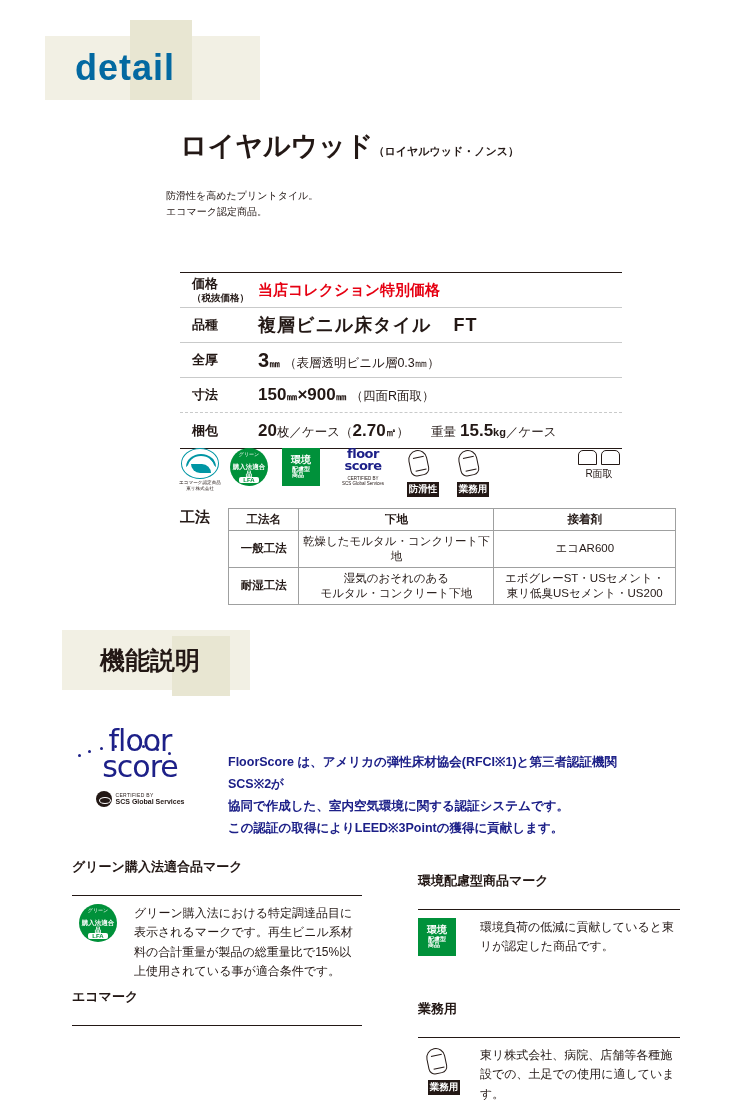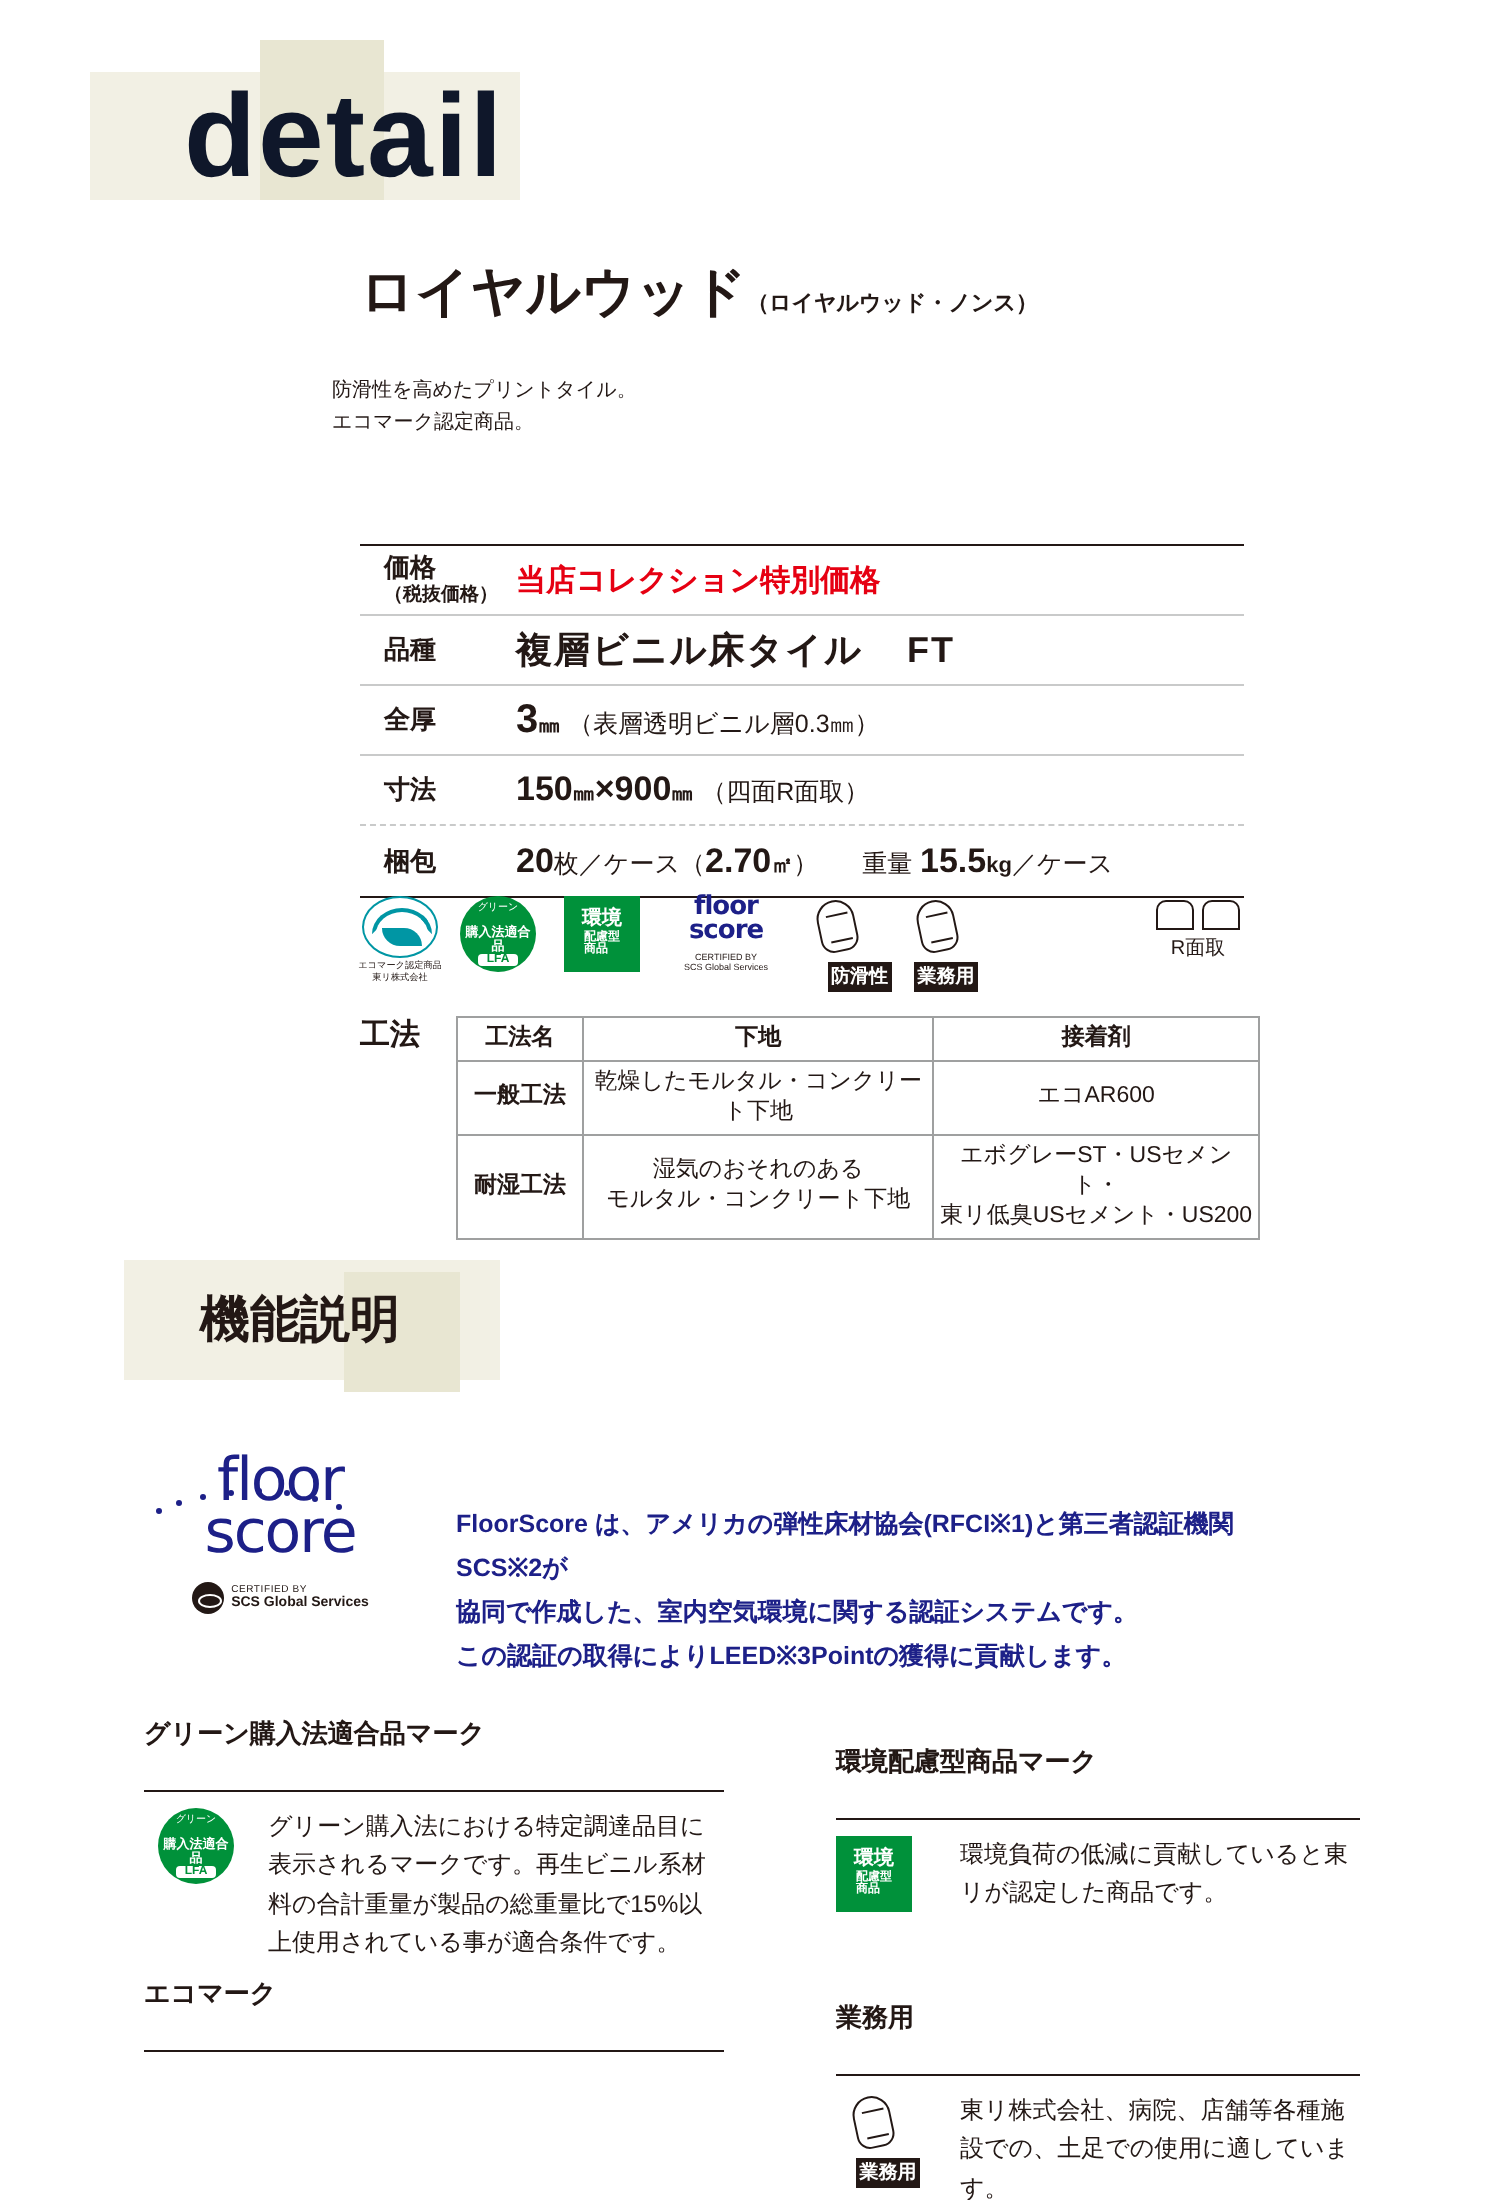--- a/index.html
+++ b/index.html
@@ -20,22 +20,22 @@
   .detail-banner .swatch-a{
     position:absolute; left:0; top:16px; width:215px; height:64px;
     background:#f2f0e4;
   }
   .detail-banner .swatch-b{
     position:absolute; left:85px; top:0; width:62px; height:80px;
     background:#e8e6d2;
   }
   .detail-banner .detail-text{
     position:absolute; left:30px; top:16px;
-    font-size:59px; font-weight:bold; letter-spacing:1px;
-    color:#0f172a; line-height:64px;margin-left:17px;
+    font-size:36px; font-weight:bold; letter-spacing:1px;
+    color:#0369a1; line-height:64px;
   }
 
   
   .product-title{
     position:absolute; left:180px; top:128px;
     font-size:27px; font-weight:bold; letter-spacing:0px;
   }
   .product-title .sub{
     font-size:11px; font-weight:bold;
   }
@@ -157,21 +157,21 @@
   }
   .r-mentori .rshape .b1{ left:0; }
   .r-mentori .rshape .b2{ right:0; }
   .r-mentori .rlabel{ font-size:10px; margin-top:2px; }
 
   
   .kouhou-label{
     position:absolute; left:180px; top:508px; font-size:15px; font-weight:bold;
   }
   .kouhou-table{
-    position:absolute; left:228px; top:508px; width:402px;
+    position:absolute; left:228px; top:508px; width:448px;
     border-collapse:collapse; font-size:11.5px;padding-left:36px;
   }
   .kouhou-table th, .kouhou-table td{
     border:1px solid #9fa0a0; text-align:center; padding:3px 2px; line-height:1.3;
   }
   .kouhou-table th{ font-weight:bold; background:#fff; }
   .kouhou-table .c1{ width:62px; font-weight:bold; }
   .kouhou-table .c2{ width:172px; }
   .kouhou-table .c3{ width:160px; }
 
@@ -330,21 +330,21 @@
     </div>
   </div>
 
   <div class="mk floorscore-sm" style="left:152px;">
     <div class="fs1">floor</div>
     <div class="fs2">score</div>
     <div class="fs3" style="white-space:pre-line">CERTIFIED BY
 SCS Global Services</div>
   </div>
 
-  <div class="mk shoe-badge" style="left:222px;text-align:right;">
+  <div class="mk shoe-badge" style="left:222px;">
     <div class="shoe-icon">
         <div class="sole"></div>
       </div>
     <div class="blk-label">防滑性</div>
   </div>
 
   <div class="mk shoe-badge" style="left:272px;">
     <div class="shoe-icon">
         <div class="sole"></div>
       </div>

